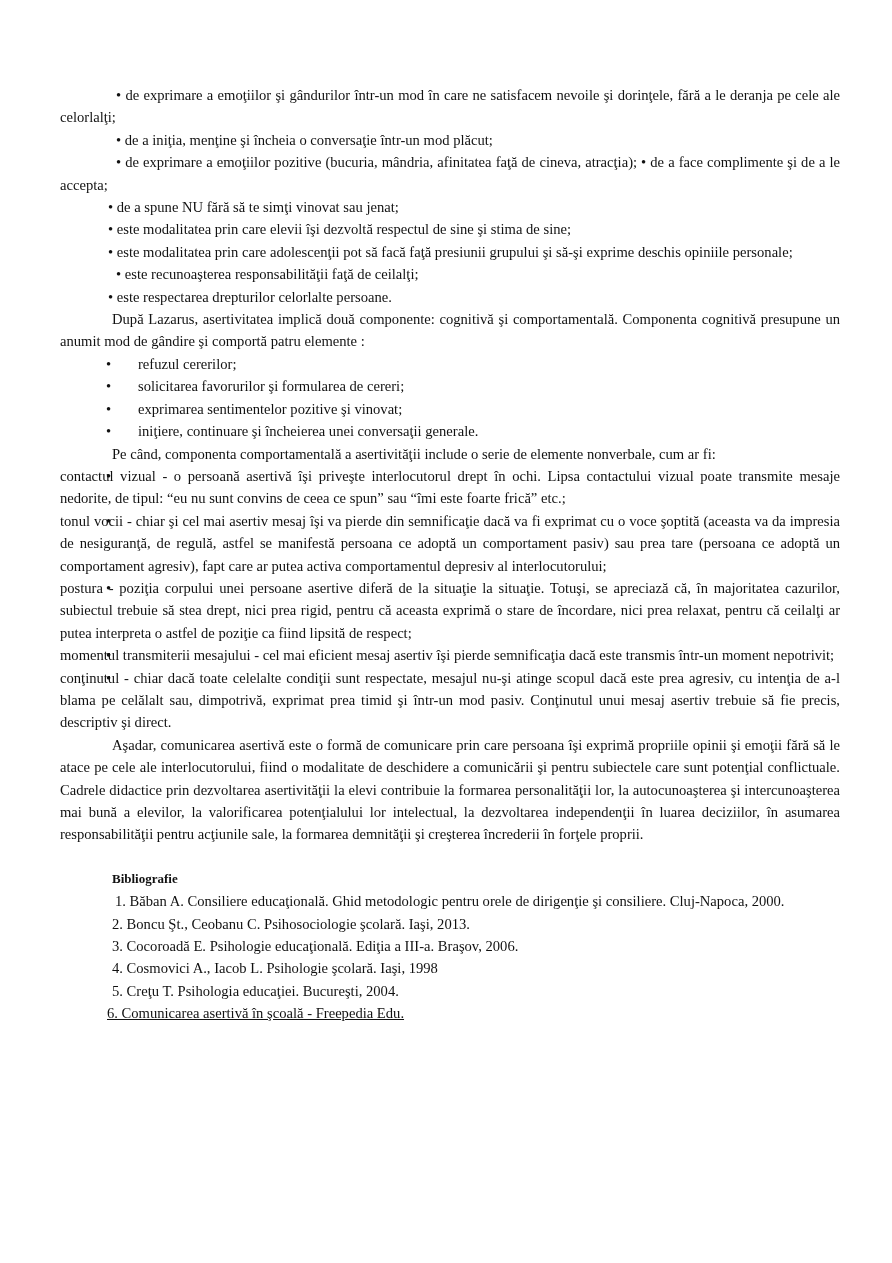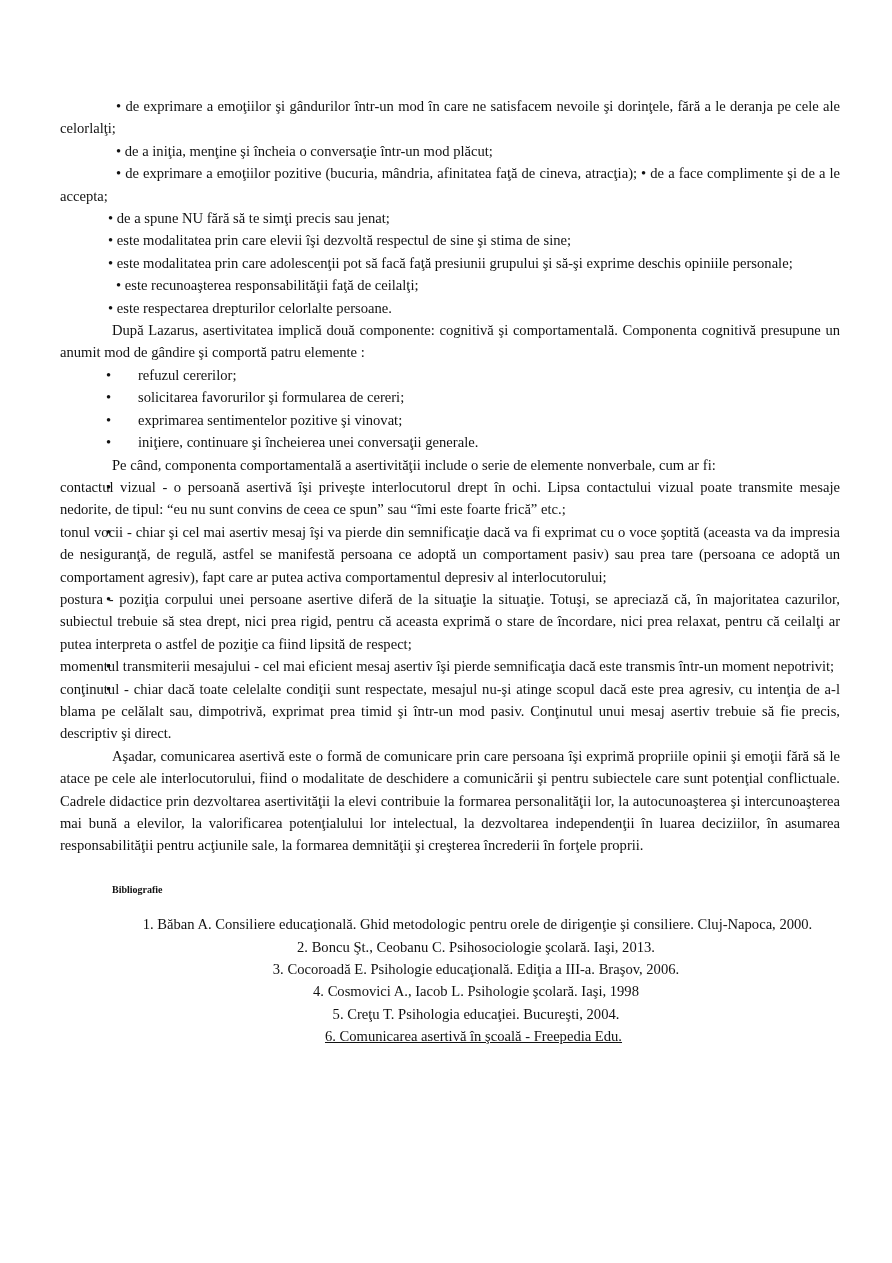--- a/index.html
+++ b/index.html
@@ -1,44 +1,44 @@
 <!DOCTYPE html>
 <html><head>
 <meta charset="utf-8">
 <style>
   html, body { margin: 0; padding: 0; background: #ffffff; }
   body { width: 892px; height: 1263px; position: relative; overflow: hidden;
          font-family: "Liberation Serif", "DejaVu Serif", serif; color: #111; font-size: 14.6px; }
-  .page { position: absolute; left: 60px; top: 95px; width: 780px; line-height: 22.4px; }
+  .page { position: absolute; left: 60px; top: 84px; width: 780px; line-height: 22.4px; }
   p { margin: 0; text-align: justify; }
   .ind1 { text-indent: 56px; }
   .ind1b { text-indent: 52px; }
   .ind2 { text-indent: 48px; }
   .blist { margin: 0; padding: 0; list-style: none; }
   .blist li { position: relative; padding-left: 78px; }
   .blist li .dot { position: absolute; left: 46px; }
   .nv li { position: relative; padding-left: 0; text-align: justify; }
   .nv .dot { display: inline-block; width: 22px; }
   .nv .dot.wide { width: 29px; }
   .bib { margin-top: 22px; padding-left: 52px; }
-  .bib h3 { margin: 0; font-size: 10px; font-weight: bold; }
-  .bib ol { margin: 12px; padding: 0; list-style: none; text-align: center; }
+  .bib h3 { margin: 0; font-size: 13px; font-weight: bold; }
+  .bib ol { margin: 0; padding: 0; list-style: none; }
   .bib li { white-space: nowrap; }
   .bib li.i1 { padding-left: 3px; }
   .bib li.i6 { margin-left: -5px; text-decoration: underline; }
 </style>
 </head>
 <body>
 
 <div class="page">
 
   <p class="ind1"><span>•</span> <span>de exprimare a emoţiilor şi gândurilor într-un mod în care ne satisfacem nevoile şi dorinţele, fără a le deranja pe cele ale celorlalţi;</span></p>
   <p class="ind1"><span>•</span> <span>de a iniţia, menţine şi încheia o conversaţie într-un mod plăcut;</span></p>
   <p class="ind1"><span>•</span> <span>de exprimare a emoţiilor pozitive (bucuria, mândria, afinitatea faţă de cineva, atracţia); • de a face complimente şi de a le accepta;</span></p>
-  <p class="ind2"><span>•</span> <span>de a spune NU fără să te simţi precis sau jenat;</span></p>
+  <p class="ind2"><span>•</span> <span>de a spune NU fără să te simţi vinovat sau jenat;</span></p>
   <p class="ind2"><span>•</span> <span>este modalitatea prin care elevii îşi dezvoltă respectul de sine şi stima de sine;</span></p>
   <p class="ind2"><span>•</span> <span>este modalitatea prin care adolescenţii pot să facă faţă presiunii grupului şi să-şi exprime deschis opiniile personale;</span></p>
   <p class="ind1"><span>•</span> <span>este recunoaşterea responsabilităţii faţă de ceilalţi;</span></p>
   <p class="ind2"><span>•</span> <span>este respectarea drepturilor celorlalte persoane.</span></p>
 
   <p class="ind1b">După Lazarus, asertivitatea implică două componente: cognitivă şi comportamentală. Componenta cognitivă presupune un anumit mod de gândire şi comportă patru elemente :</p>
 
   <ul class="blist">
     <li><span class="dot">•</span><span>refuzul cererilor;</span></li>
     <li><span class="dot">•</span><span>solicitarea favorurilor şi formularea de cereri;</span></li>

